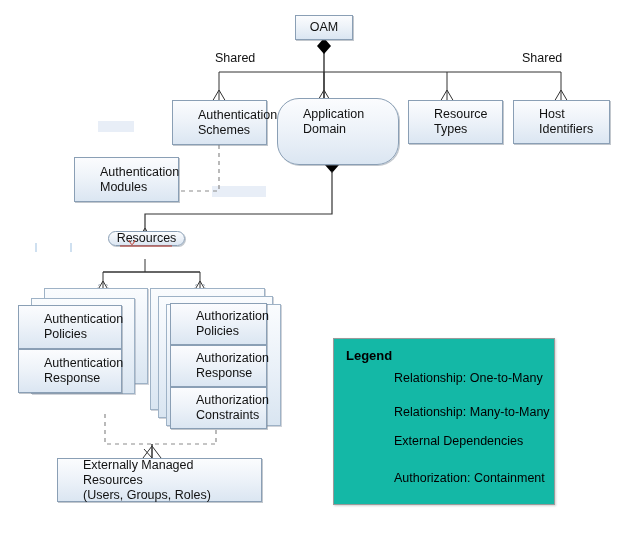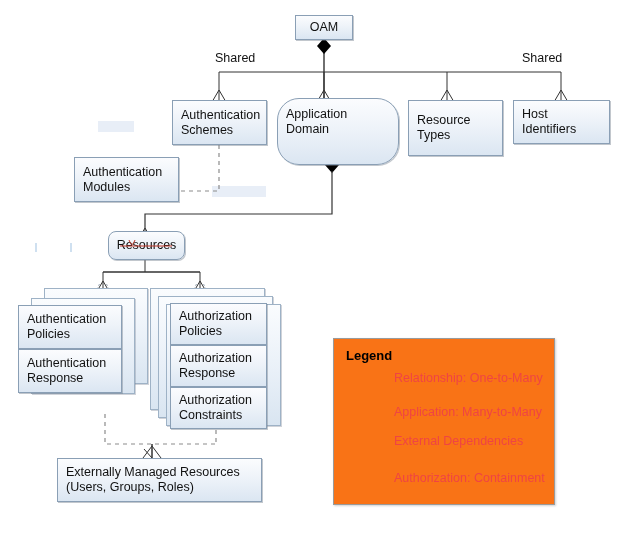--- a/index.html
+++ b/index.html
@@ -10,47 +10,47 @@
   }
   #canvas{position:absolute;left:0;top:0;width:620px;height:552px;}
   svg.lines{position:absolute;left:0;top:0;width:620px;height:552px;pointer-events:none;}
 
   .node{
     position:absolute;box-sizing:border-box;
     border:1px solid #8a9fb5;
     background:linear-gradient(180deg,#fbfcfe 0%,#eef3f9 45%,#dbe6f2 100%);
     box-shadow:1px 1px 0 rgba(120,130,145,.45);
     display:flex;align-items:center;
-    padding:4px 8px;
+    padding:4px 25px;
     font-size:12.5px;line-height:15px;color:#111;
     white-space:pre-line;
   }
   .node.center{justify-content:flex-start;}
 
   
   .ghost{
     position:absolute;box-sizing:border-box;
     border:1px solid #9eb2c6;
     background:linear-gradient(180deg,#fafcfe 0%,#e9f0f8 55%,#d9e5f1 100%);
     box-shadow:1px 1px 0 rgba(120,130,145,.35);
   }
   .stackgroup{position:absolute;}
 
   .legend{
     position:absolute;box-sizing:border-box;
     border:1px solid #9a9a9a;
-    background:#f97316;
+    background:#14b8a6;
     box-shadow:1px 1px 2px rgba(0,0,0,.18);
   }
   .legend-title{
     position:absolute;left:12px;top:9px;
     font-weight:bold;font-size:13px;
   }
   .legend-row-label{
-    position:absolute;font-size:12.5px;color:#ef4444;white-space:nowrap;
+    position:absolute;font-size:12.5px;color:#000000;white-space:nowrap;
   }
   .shared-label{position:absolute;font-size:12.5px;color:#111;}
 
   .artifact{position:absolute;background:#e8eef7;}
   .artifact2{position:absolute;background:#cfe0f0;}
 </style>
 </head>
 <body>
 
 <div id="canvas">
@@ -134,29 +134,29 @@
     </g>
   </svg>
 
   <div class="node center" style="left:295px;top:15px;width:58px;height:25px;justify-content:center;">OAM</div>
 
   <div class="node" style="left:172px;top:100px;width:95px;height:45px;">Authentication
 Schemes</div>
 
   <div class="node" style="left:277px;top:98px;width:122px;height:67px;align-items:flex-start;padding-top:8px;border-radius:22px;">Application Domain</div>
 
-  <div class="node" style="left:408px;top:100px;width:95px;height:56px;">Resource
+  <div class="node" style="left:408px;top:100px;width:95px;height:44px;">Resource
 Types</div>
 
   <div class="node" style="left:513px;top:100px;width:97px;height:44px;">Host Identifiers</div>
 
   <div class="node" style="left:74px;top:157px;width:105px;height:45px;">Authentication
    Modules</div>
 
-  <div class="node center" style="left:108px;top:231px;width:77px;height:29px;justify-content:center;position:absolute;border-radius:8px;">Resources</div>
+  <div class="node center" style="left:108px;top:231px;width:77px;height:15px;justify-content:center;position:absolute;border-radius:8px;">Resources</div>
 
   <svg class="lines" viewBox="0 0 620 552">
     <line x1="120" y1="246" x2="172" y2="246" stroke="#c0392b" stroke-width="1"></line>
     <path d="M129,240 q3,9 6,0" stroke="#c0392b" stroke-width="1" fill="none"></path>
   </svg>
 
   <div class="stackgroup" style="left:18px;top:288px;width:130px;height:130px;">
     <div class="ghost" style="left:26px;top:0px;width:104px;height:96px;"></div>
     <div class="ghost" style="left:13px;top:10px;width:104px;height:96px;"></div>
   </div>
@@ -180,17 +180,17 @@
   <div class="node" style="left:57px;top:458px;width:205px;height:44px;">Externally Managed Resources
 (Users, Groups, Roles)</div>
 
   <div class="shared-label" style="left:215px;top:51px;">Shared</div>
   <div class="shared-label" style="left:522px;top:51px;">Shared</div>
 
   <div class="legend" style="left:333px;top:338px;width:222px;height:167px;">
     <div class="legend-title">Legend</div>
   </div>
   <div class="legend-row-label" style="left:394px;top:371px;">Relationship: One-to-Many</div>
-  <div class="legend-row-label" style="left:394px;top:405px;">Application: Many-to-Many</div>
+  <div class="legend-row-label" style="left:394px;top:405px;">Relationship: Many-to-Many</div>
   <div class="legend-row-label" style="left:394px;top:434px;">External Dependencies</div>
   <div class="legend-row-label" style="left:394px;top:471px;">Authorization: Containment</div>
 
 </div>
 
 </body></html>

